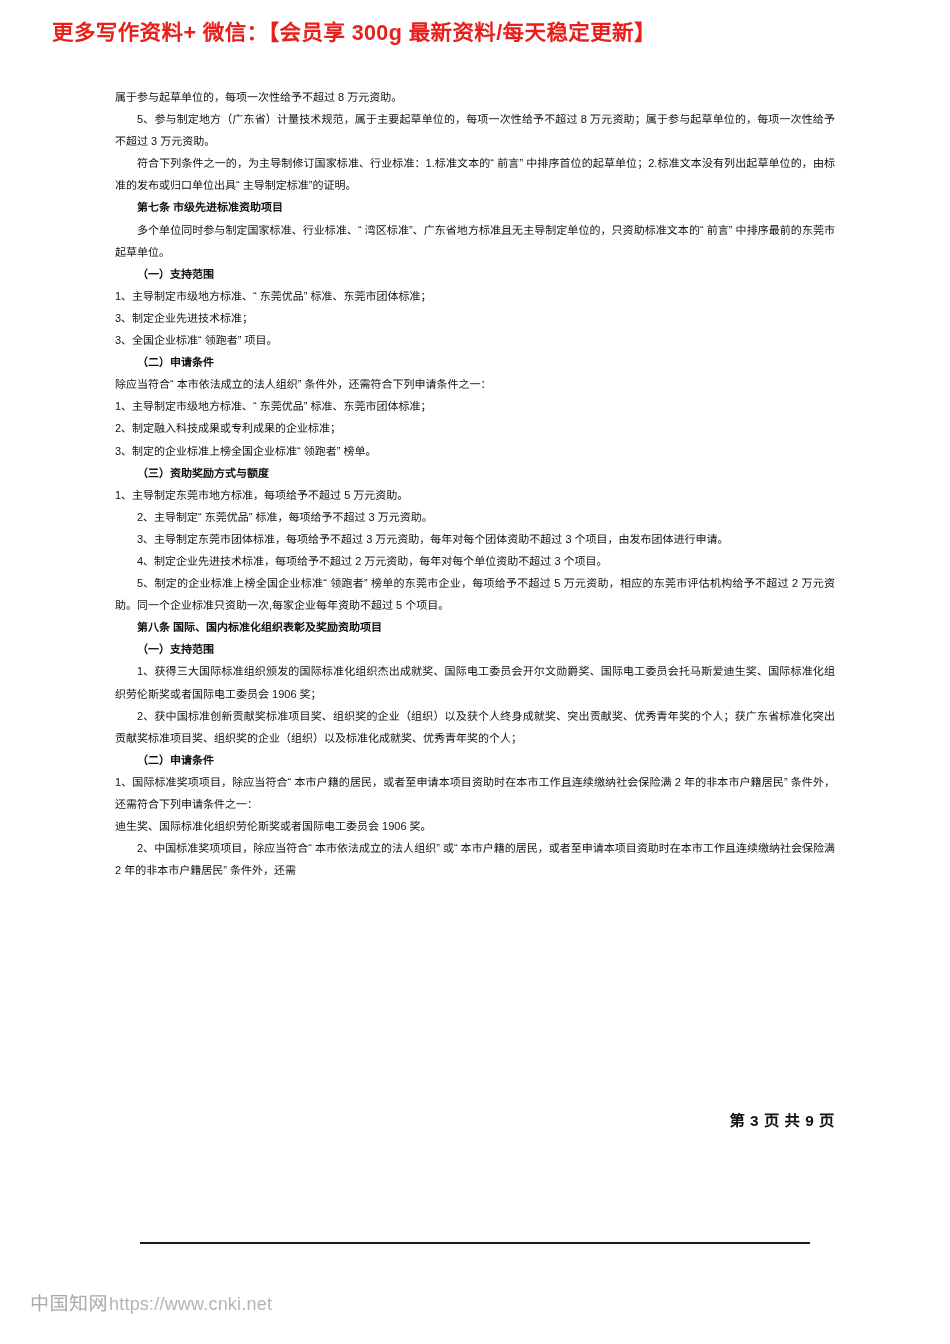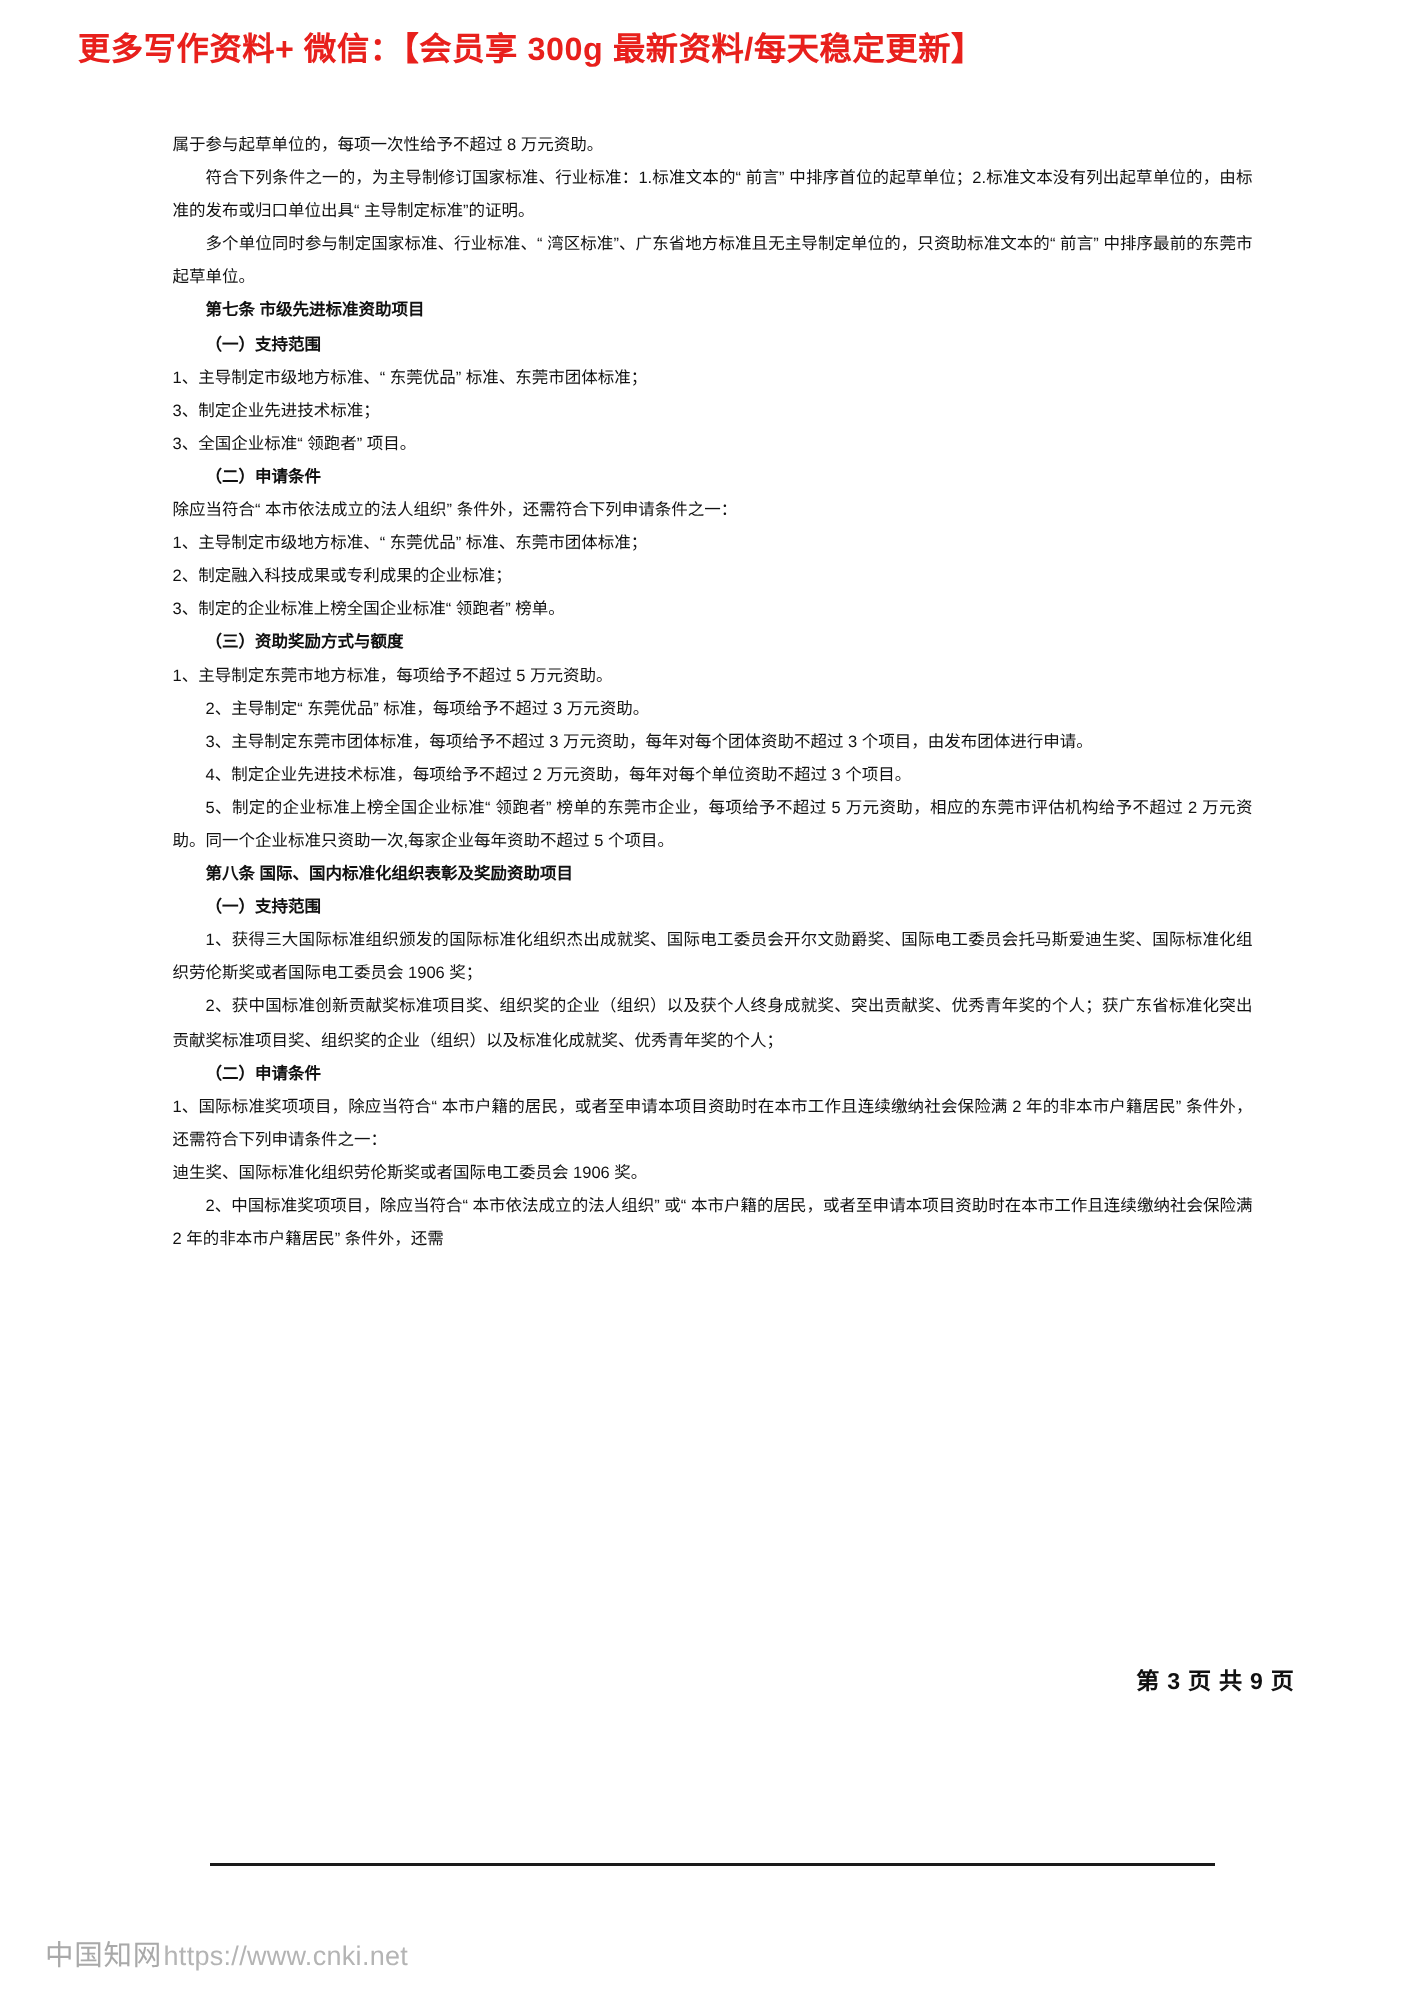--- a/index.html
+++ b/index.html
@@ -69,21 +69,20 @@
   .page-footer {
     position: absolute;
     top: 1108px;
     left: 0;
     width: 835px;
     text-align: right;
     font-size: 15.4px;
     font-weight: bold;
     color: #111111;
     letter-spacing: 0.5px;
-    padding-left: 28px;
   }
 
   
   .bottom-rule {
     position: absolute;
     top: 1242px;
     left: 140px;
     width: 670px;
     height: 2px;
     background: #1a1a1a;
@@ -113,23 +112,24 @@
 </head>
 <body>
 
 <div class="promo-banner">
   <span class="promo-text">更多写作资料+ 微信：【会员享 300g 最新资料/每天稳定更新】</span>
 </div>
 
 <div class="page-body">
 
 <p class="para noindent">属于参与起草单位的，每项一次性给予不超过 8 万元资助。</p>
+    <p class="para indent">5、参与制定地方（广东省）计量技术规范，属于主要起草单位的，每项一次性给予不超过 8 万元资助；属于参与起草单位的，每项一次性给予不超过 3 万元资助。</p>
     <p class="para indent">符合下列条件之一的，为主导制修订国家标准、行业标准：1.标准文本的“ 前言” 中排序首位的起草单位；2.标准文本没有列出起草单位的，由标准的发布或归口单位出具“ 主导制定标准”的证明。</p>
+    <p class="para indent bold">第七条 市级先进标准资助项目</p>
     <p class="para indent">多个单位同时参与制定国家标准、行业标准、“ 湾区标准”、广东省地方标准且无主导制定单位的，只资助标准文本的“ 前言” 中排序最前的东莞市起草单位。</p>
-    <p class="para indent bold">第七条 市级先进标准资助项目</p>
     <p class="para indent bold">（一）支持范围</p>
     <p class="para noindent">1、主导制定市级地方标准、“ 东莞优品” 标准、东莞市团体标准；</p>
     <p class="para noindent">3、制定企业先进技术标准；</p>
     <p class="para noindent">3、全国企业标准“ 领跑者” 项目。</p>
     <p class="para indent bold">（二）申请条件</p>
     <p class="para noindent">除应当符合“ 本市依法成立的法人组织” 条件外，还需符合下列申请条件之一：</p>
     <p class="para noindent">1、主导制定市级地方标准、“ 东莞优品” 标准、东莞市团体标准；</p>
     <p class="para noindent">2、制定融入科技成果或专利成果的企业标准；</p>
     <p class="para noindent">3、制定的企业标准上榜全国企业标准“ 领跑者” 榜单。</p>
     <p class="para indent bold">（三）资助奖励方式与额度</p>

